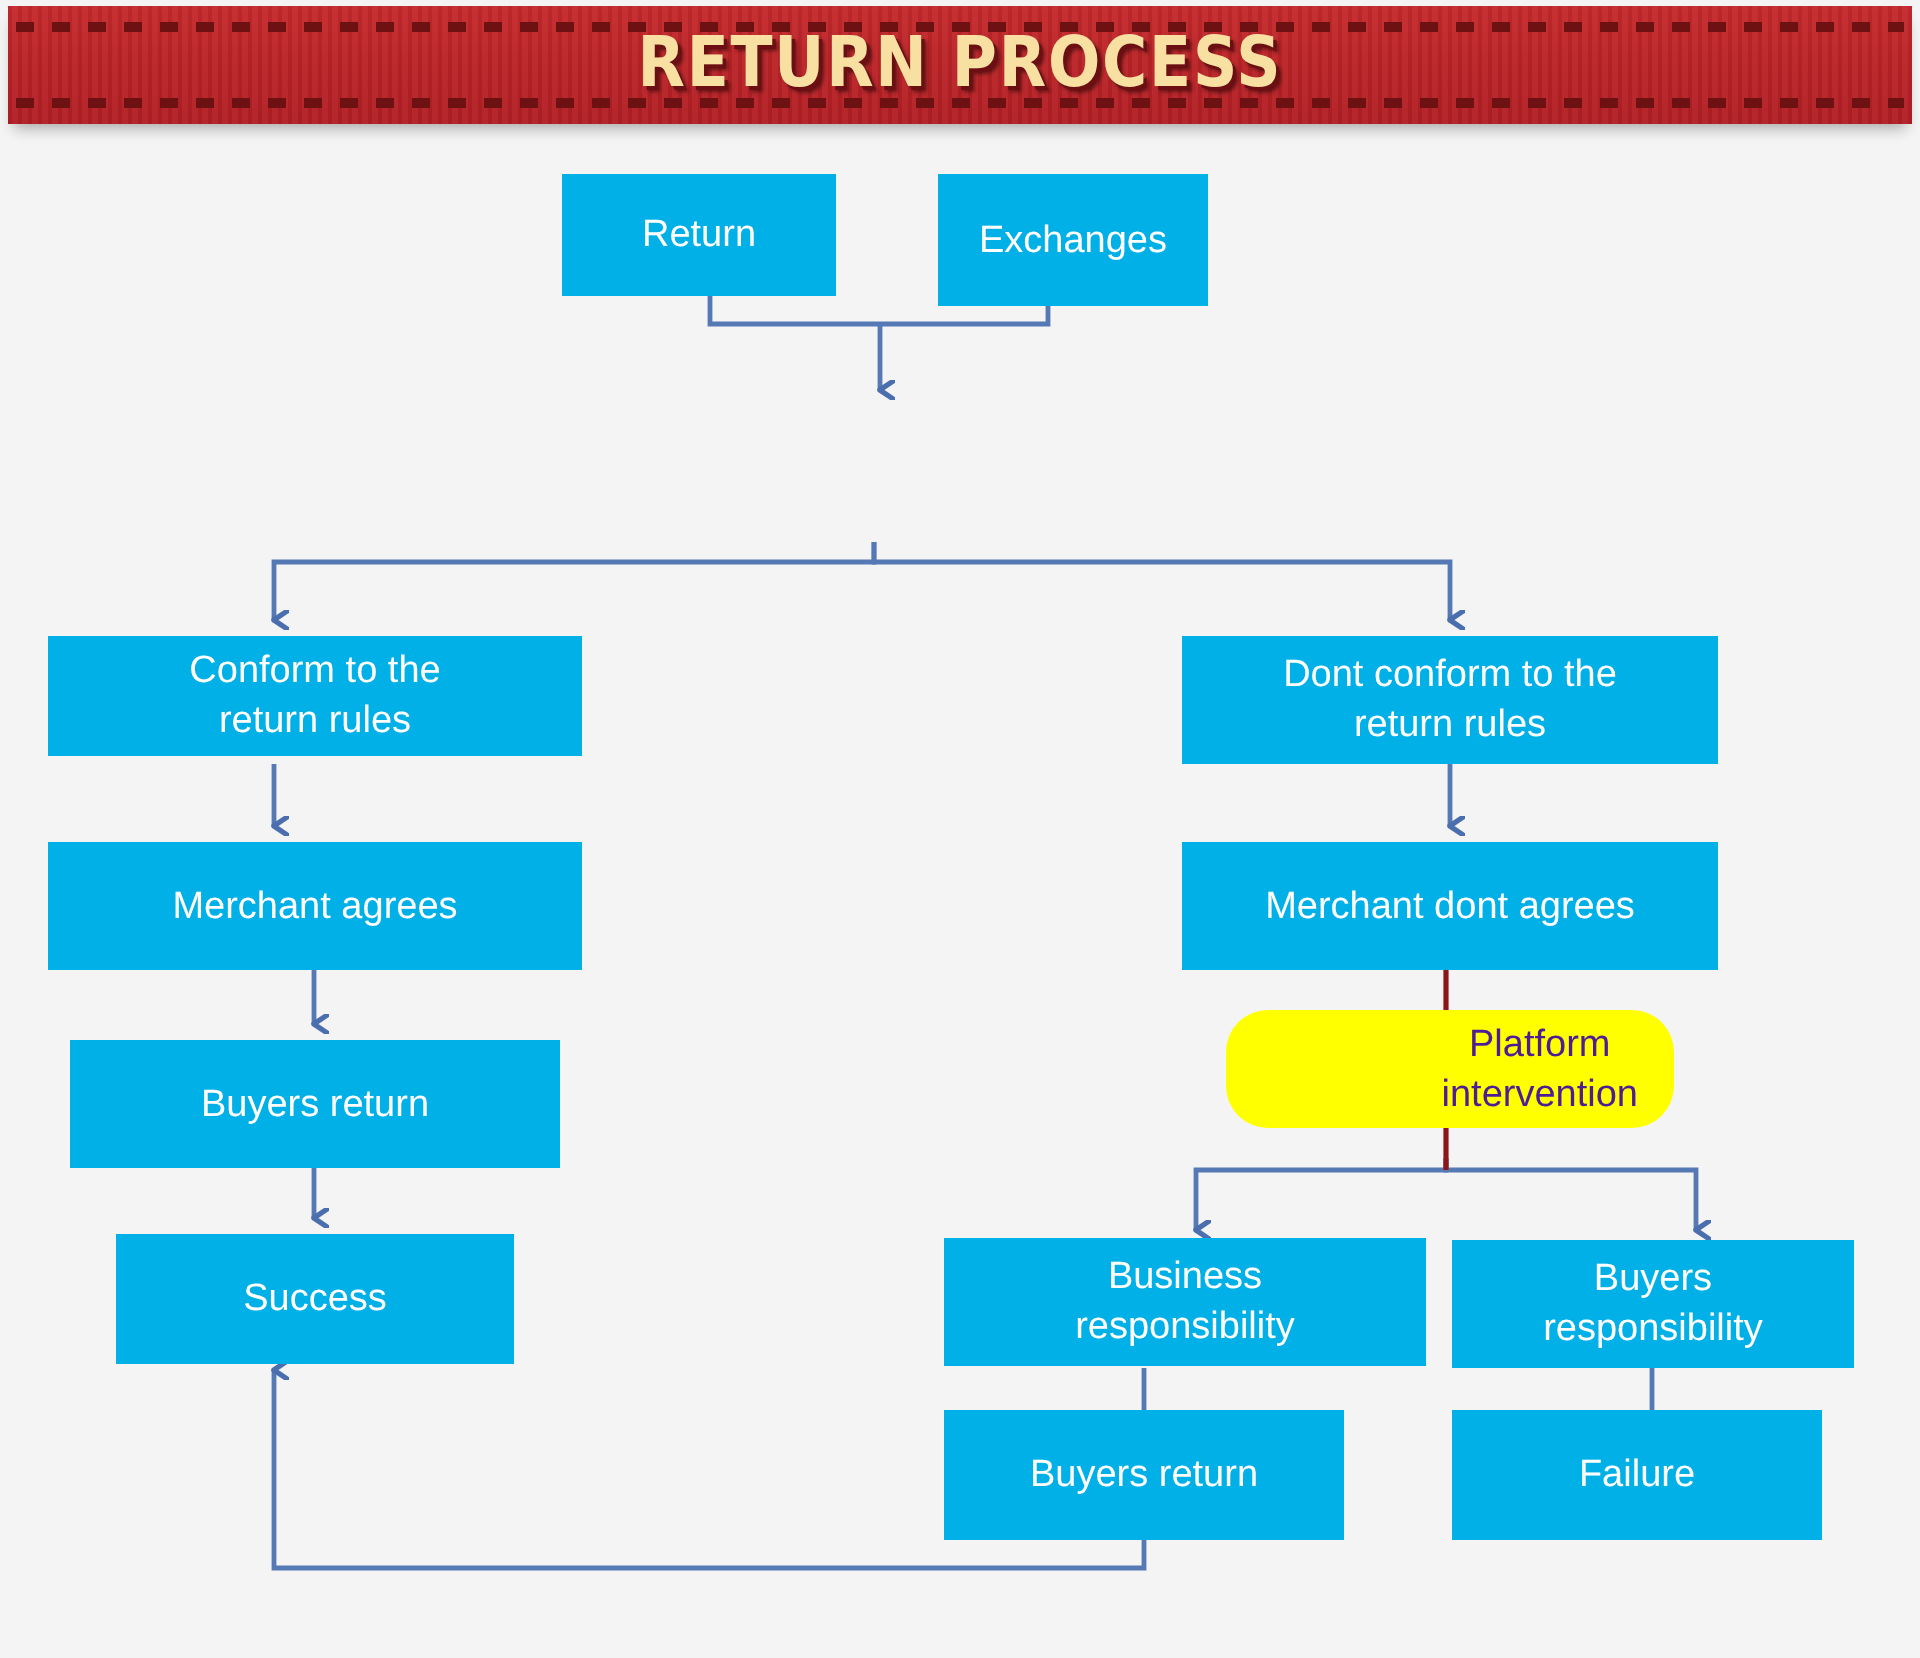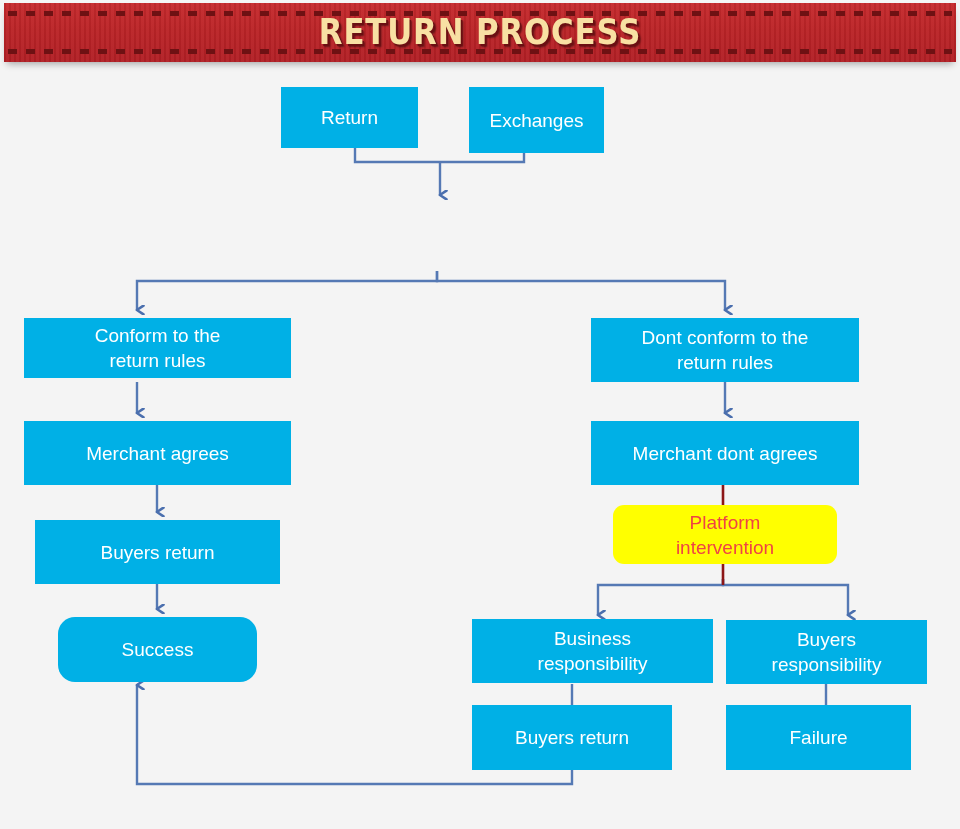--- a/index.html
+++ b/index.html
@@ -90,22 +90,23 @@
     justify-content: center;
     text-align: center;
     font-size: 19px;
     line-height: 25px;
     box-sizing: border-box;
     padding: 2px 18px;
     z-index: 2;
   }
   .node.highlight {
     background: #ffff00;
-    color: #ef4444;
-    border-radius: 11px;
+    color: #4c1d95;
+    border-radius: 21px;
+    justify-content: flex-end;
   }
 </style>
 </head>
 <body>
 
 <div id="page">
 
   <div id="header-banner">
     <div id="banner-title">RETURN PROCESS</div>
   </div>
@@ -167,21 +168,21 @@
     </div>
 
     <div class="node" style="left:24px; top:359px; width:267px; height:64px;">
       <span>Merchant agrees</span>
     </div>
 
     <div class="node" style="left:35px; top:458px; width:245px; height:64px;">
       <span>Buyers return</span>
     </div>
 
-    <div class="node" style="left:58px; top:555px; width:199px; height:65px;border-radius:17px;">
+    <div class="node" style="left:58px; top:555px; width:199px; height:65px;">
       <span>Success</span>
     </div>
 
     <div class="node" style="left:591px; top:256px; width:268px; height:64px;">
       <span>
         <span>Dont conform to the</span><br>
         <span>return rules</span>
       </span>
     </div>
 

